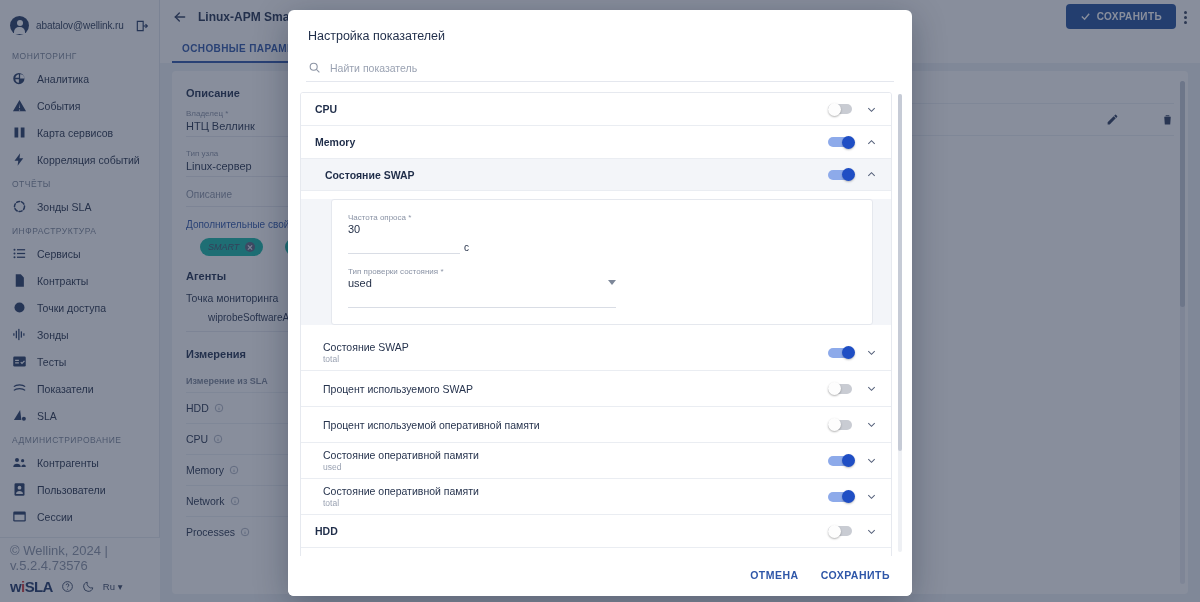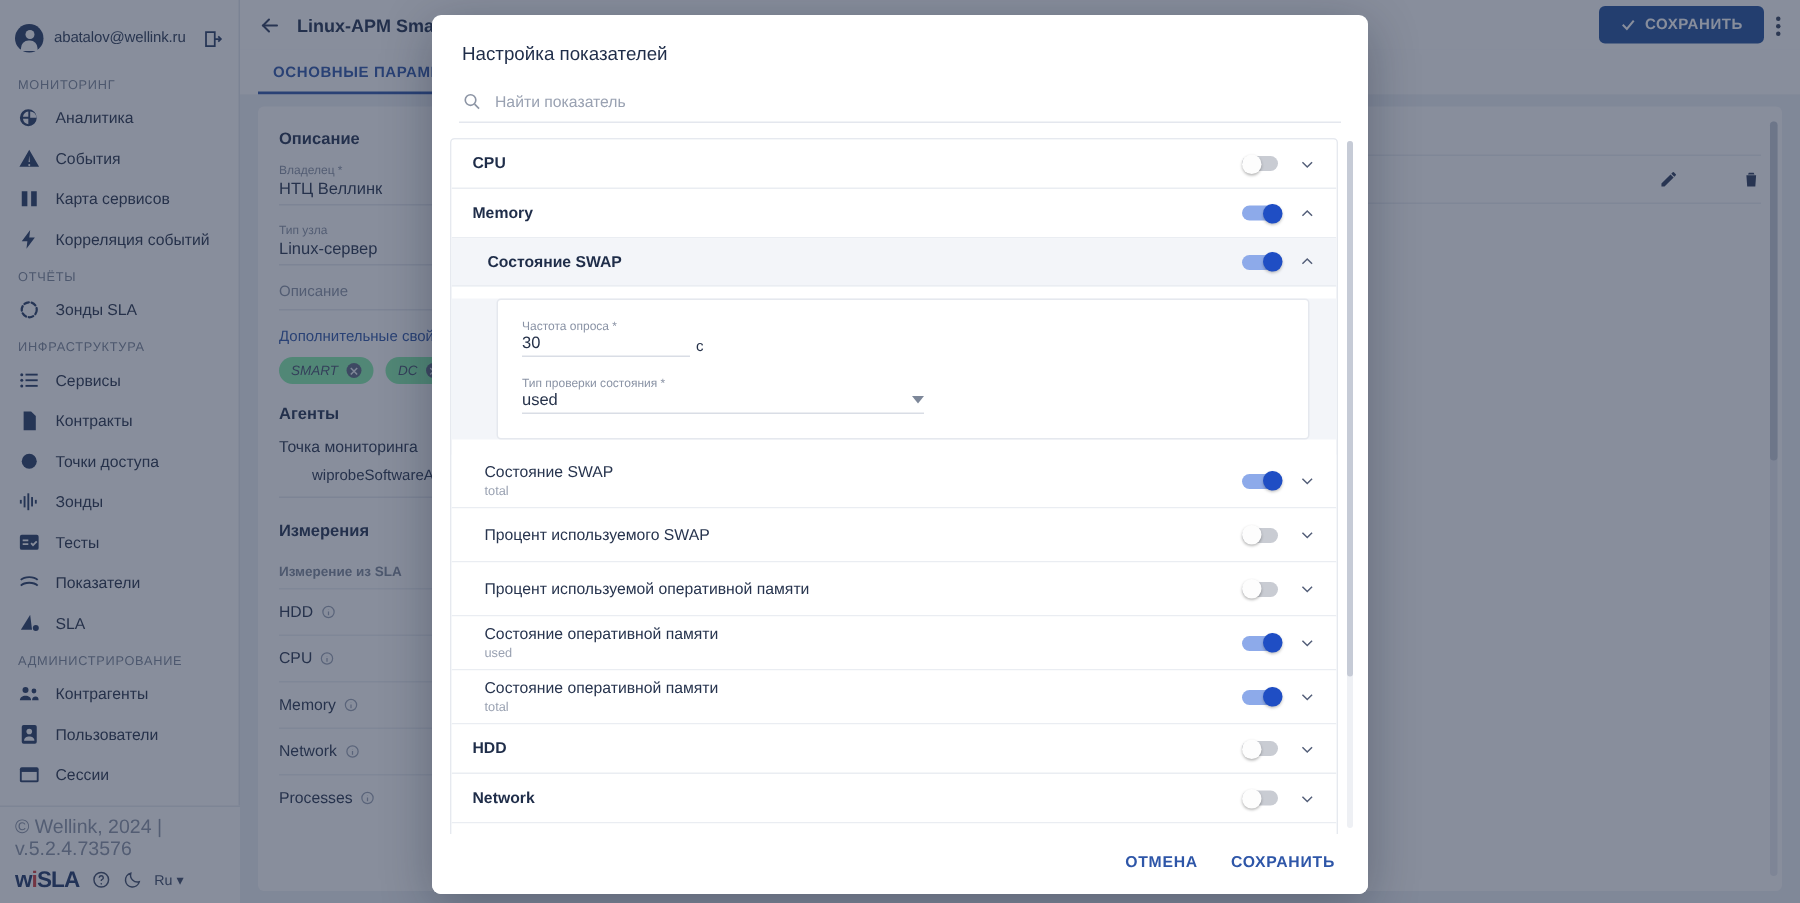--- a/index.html
+++ b/index.html
@@ -100,23 +100,23 @@
     background: #fff; border-radius: 4px; padding: 10px 14px; flex: 1 1 0; overflow: hidden;
     position: relative;
   }
   .sec-title { font-size: 11px; font-weight: bold; color: #20304f; margin: 6px 0 10px; }
   .field { border-bottom: 1px solid #e6e9ef; padding-bottom: 4px; margin-bottom: 12px; }
   .field-label { font-size: 8px; color: #8a93a5; margin-bottom: 2px; }
   .field-value { font-size: 11px; color: #27344e; }
   .link-blue { font-size: 10px; color: #2e56a8; }
   .chips { display: flex; gap: 8px; margin: 8px 0 14px; }
   .chip {
-    background: #86efac; border-radius: 12px; padding: 4px 8px;
+    background: #14b8a6; border-radius: 12px; padding: 4px 8px;
     display: flex; align-items: center; gap: 6px;
-    font-size: 9px; font-style: italic; color: #46536e;
+    font-size: 9px; font-style: italic; color: #46536e; margin-left: 14px;
   }
   .chip-x { width: 10px; height: 10px; border-radius: 50%; background: #5b6780; position: relative; }
   .chip-x::before, .chip-x::after {
     content:""; position:absolute; left:2px; top:4.5px; width:6px; height:1px; background:#eceff5;
   }
   .chip-x::before { transform: rotate(45deg); } .chip-x::after { transform: rotate(-45deg); }
   .agent-val { font-size: 10px; color: #27344e; padding-left: 22px; }
   .meas-head { font-size: 9px; font-weight: bold; color: #7d8799; padding: 6px 0; }
   .meas-row {
     font-size: 10.5px; color: #27344e; padding: 9px 0;
@@ -198,21 +198,21 @@
 
   .detail-box {
     background: #fff; border: 1px solid #e5e8ee; border-radius: 3px;
     margin: 8px 18px 10px 30px; padding: 13px 16px 14px 16px;
   }
   .f-group { margin-bottom: 13px; }
   .f-group:last-child { margin-bottom: 2px; }
   .f-lbl { font-size: 8px; color: #8a93a5; margin-bottom: 1px; }
   .f-line {
     display: flex; align-items: flex-end; gap: 6px;
-    border-bottom: 1px solid #d9dde5; padding-bottom: 2px;
+    border-bottom: 1px solid #d9dde5; padding-bottom: 18px;
   }
   .f-line.w1 { width: 112px; }
   .f-line.w2 { width: 268px; }
   .f-val {
     font-size: 11px; color: #26324a; border: none; outline: none;
     background: transparent; width: 100%;
     font-family: "Liberation Sans", sans-serif; padding: 0;
   }
   .f-unit { font-size: 10px; color: #26324a; margin-left: 4px; padding-bottom: 1px; }
   .caret-dn { width: 0; height: 0; border-left: 4px solid transparent; border-right: 4px solid transparent;

